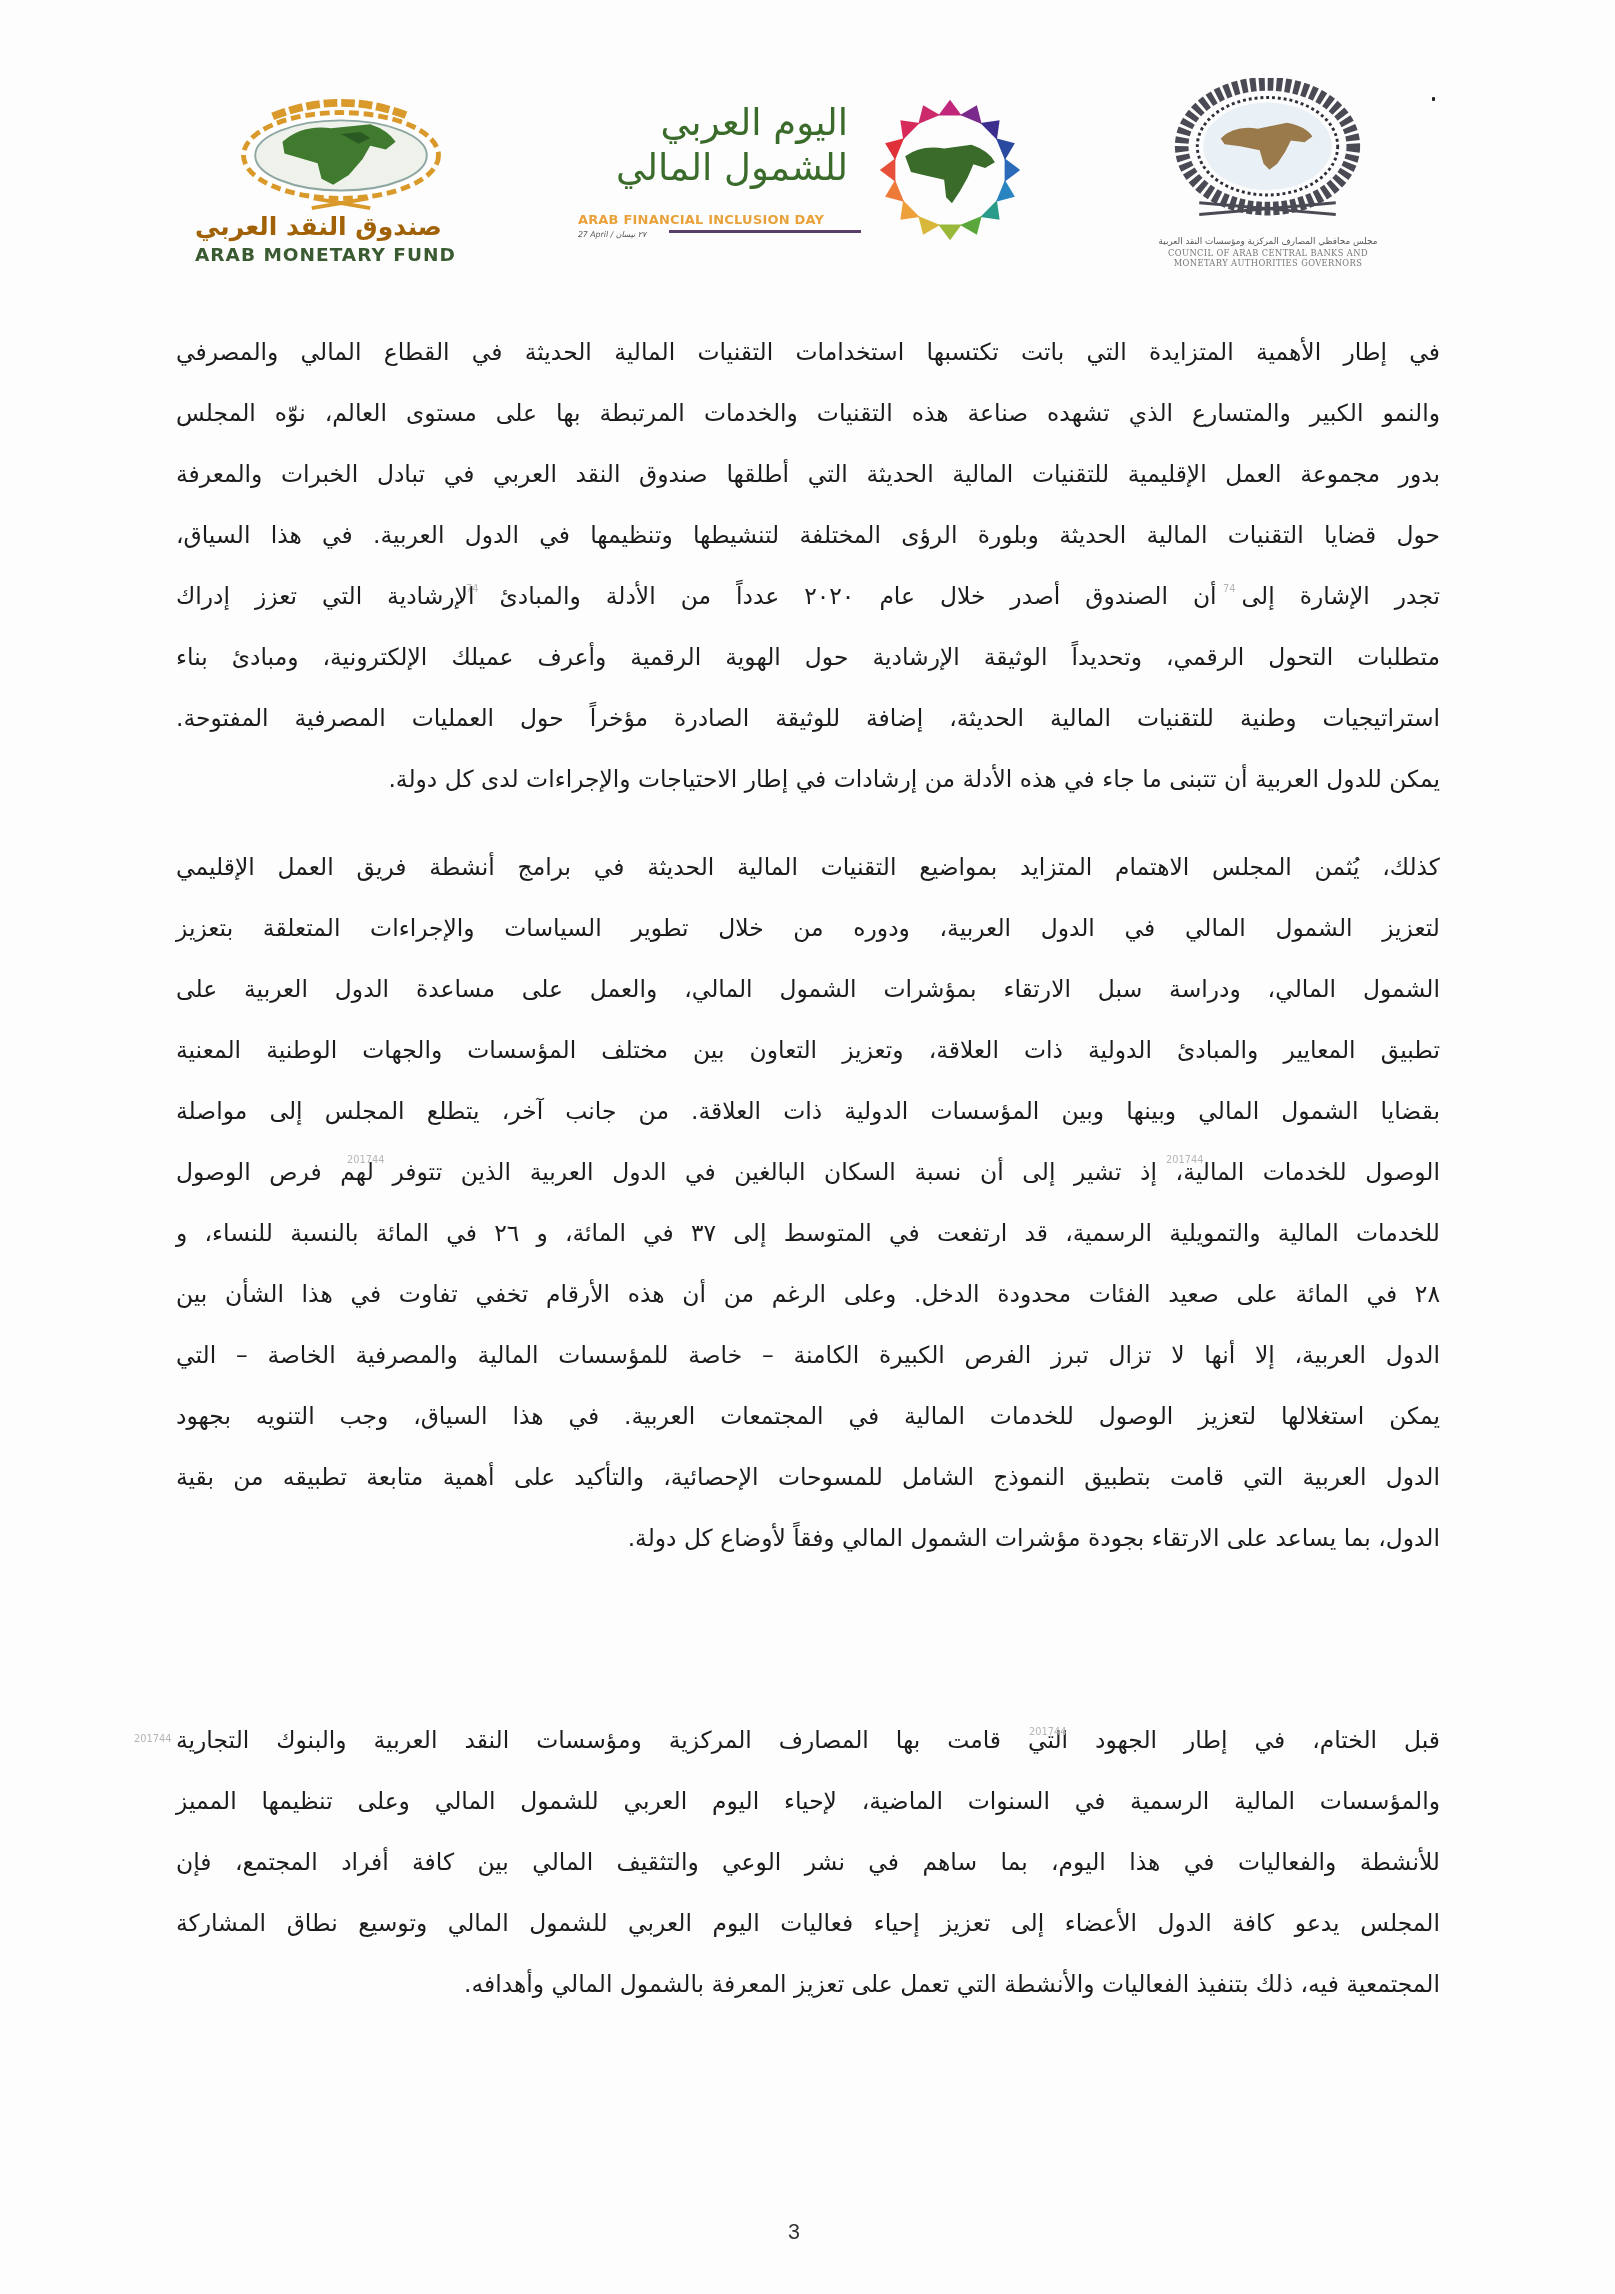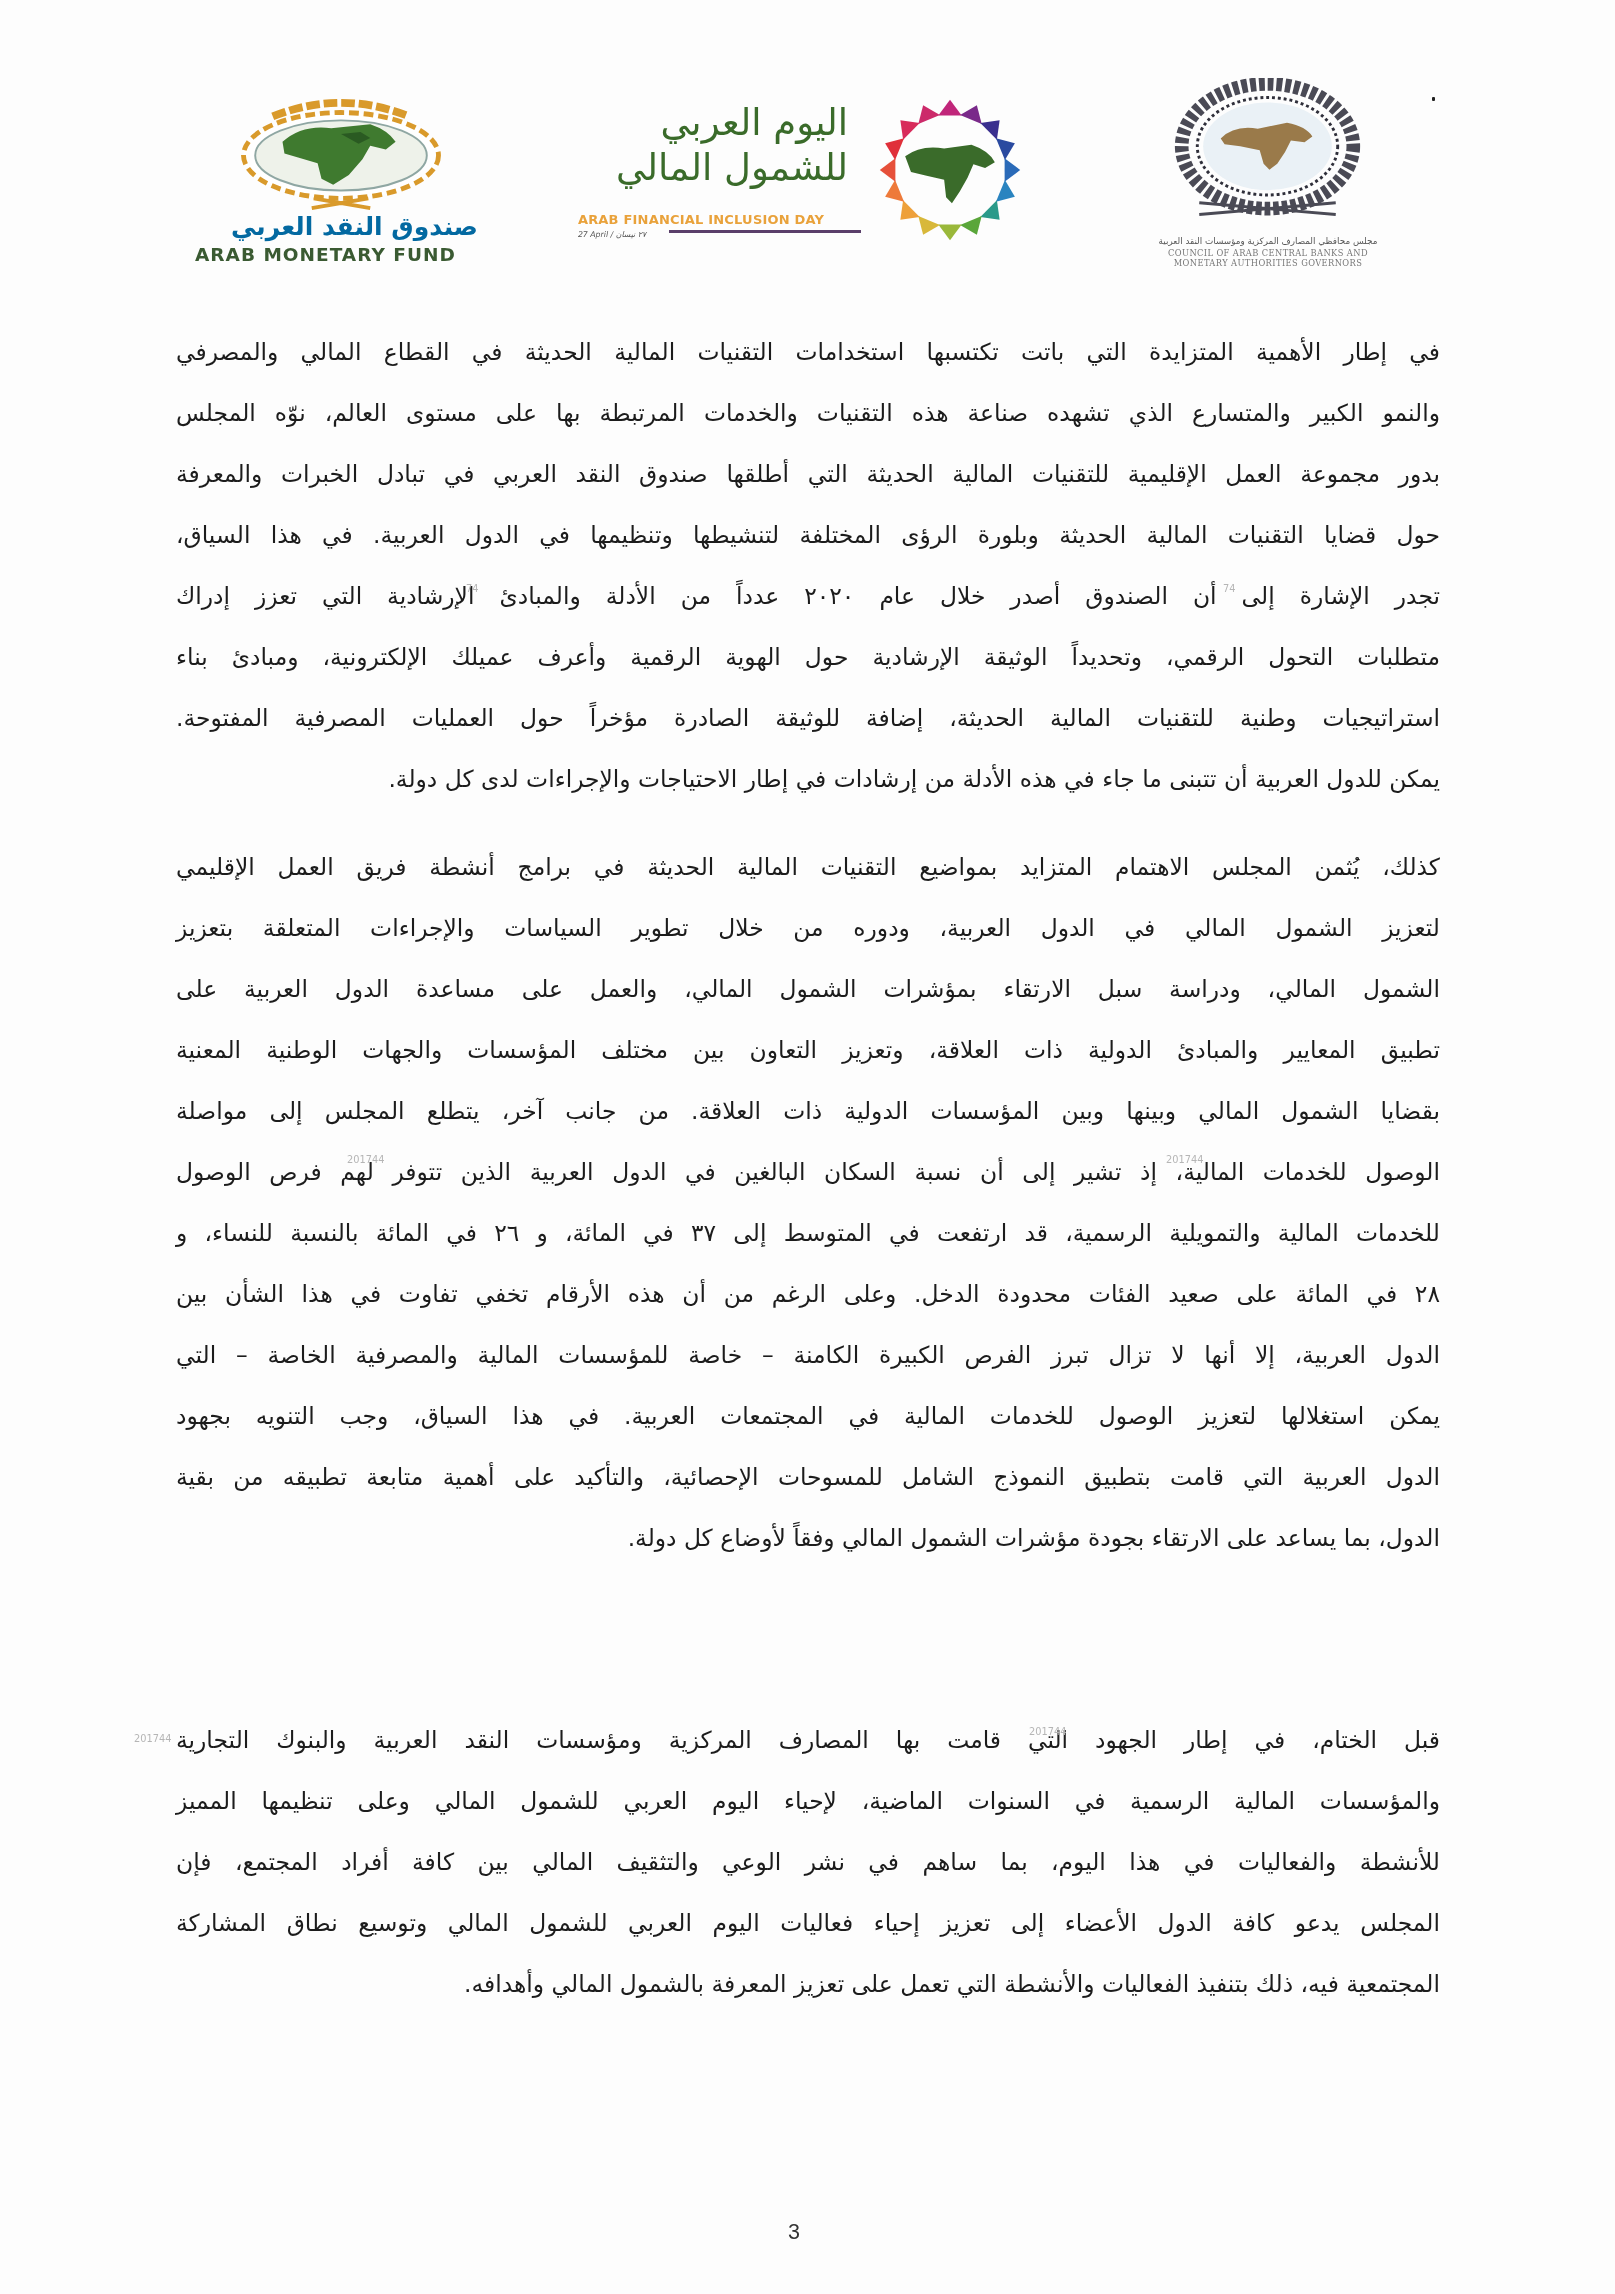--- a/index.html
+++ b/index.html
@@ -6,22 +6,22 @@
     html, body { width: 1615px; height: 2295px; background: #ffffff; }
     body { position: relative; overflow: hidden; font-family: "DejaVu Sans", "Liberation Sans", sans-serif; color: #1a1a1a; }
 
     .page { position: absolute; left: 0; top: 0; width: 1615px; height: 2295px; background: #fdfdfd; }
 
     
     .header { position: absolute; top: 68px; left: 0; width: 1615px; height: 210px; }
 
     .logo-amf { position: absolute; left: 195px; top: 27px; width: 293px; height: 195px; }
     .logo-amf .emblem { position: absolute; left: 29px; top: 0; width: 234px; height: 117px; }
-    .logo-amf .ar-name { position: absolute; left: 0; top: 117px; width: 283px; text-align: right; direction: rtl;
-      font-family: "DejaVu Sans", sans-serif; font-weight: bold; font-size: 25px; color: #0369a1; letter-spacing: 2px; }
+    .logo-amf .ar-name { position: absolute; left: 0; top: 117px; width: 283px; text-align: left; direction: rtl;
+      font-family: "DejaVu Sans", sans-serif; font-weight: bold; font-size: 25px; color: #a16207; letter-spacing: 2px; }
     .logo-amf .en-name { position: absolute; left: 0; top: 149px; width: 283px; text-align: left;
       font-family: "DejaVu Sans", sans-serif; font-weight: bold; font-size: 18.5px; color: #3a5a32; letter-spacing: 1px; }
 
     .logo-afid { position: absolute; left: 575px; top: 24.4px; width: 458px; height: 185px; }
     .logo-afid .ar-title { position: absolute; left: 0; top: 7.8px; width: 273px; text-align: right; direction: rtl;
       font-family: "DejaVu Sans", sans-serif; font-weight: normal; font-size: 37px; line-height: 45px; color: #3a6b2a; }
     .logo-afid .en-title { position: absolute; left: 2.9px; top: 120px; width: 283px; text-align: left;
       font-family: "DejaVu Sans", sans-serif; font-weight: bold; font-size: 13px; color: #e9a23b; letter-spacing: 0.2px; white-space: nowrap; }
     .logo-afid .date-row { position: absolute; left: 2.9px; top: 138px; width: 283px; height: 13.7px; display: flex; align-items: flex-start; gap: 23px; font-style: italic; }
     .logo-afid .date-text { font-size: 7.8px; color: #555; white-space: nowrap; }

